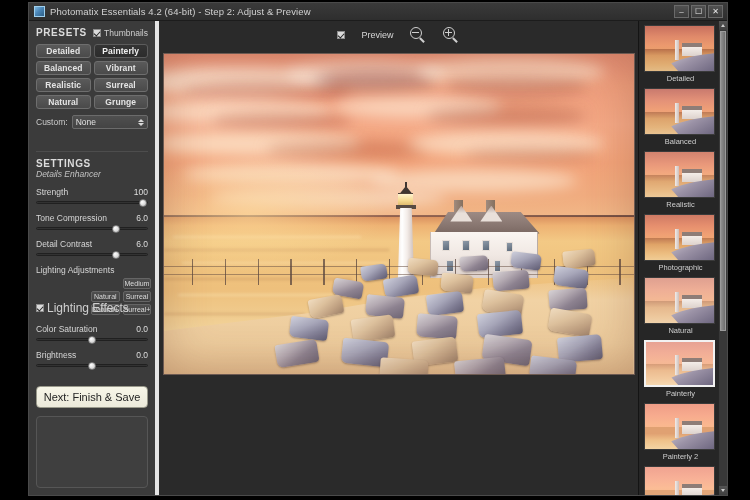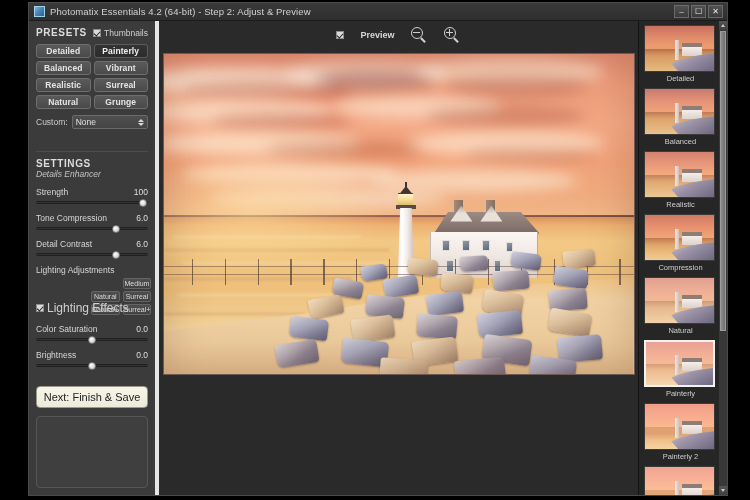--- a/index.html
+++ b/index.html
@@ -197,21 +197,21 @@
     background: #2a2a2a;
     display: flex; flex-direction: column;
     border-right: 1px solid #141414;
   }
   .toolbar {
     height: 28px; flex: 0 0 28px;
     display: flex; align-items: center; justify-content: center;
     gap: 16px;
     background: #2a2a2a;
   }
-  .tb-chk { display: flex; align-items: center; gap: 16px; font-weight: bold; }
+  .tb-chk { display: flex; align-items: center; gap: 16px; }
   .tb-chk .chk-label { font-size: 9px; color: #d7d7d7; }
   .mag {
     width: 17px; height: 17px; position: relative;
   }
   .mag .lens {
     position: absolute; left: 0; top: 0;
     width: 12px; height: 12px; border-radius: 50%;
     border: 1.4px solid #cfcfcf;
   }
   .mag .handle {
@@ -753,21 +753,21 @@
           </div>
 
           <div class="thumb-item">
             <div class="thumb-img">
               <div class="t-sky" style="background:linear-gradient(180deg,#cf7a64 0%,#e68f6e 24%,#f0a074 44%,#efa871 58%,#eebb83 72%,#f3d69f 100%)"></div>
               <div class="t-sea" style="background:linear-gradient(180deg,#c07a52 0%,#e0a468 30%,#ecbd80 70%,#f0cc95 100%)"></div>
               <div class="t-lh"></div>
                 <div class="t-house"></div>
                 <div class="t-rock"></div>
             </div>
-            <div class="thumb-cap">Compression</div>
+            <div class="thumb-cap">Photographic</div>
           </div>
 
           <div class="thumb-item">
             <div class="thumb-img">
               <div class="t-sky" style="background:linear-gradient(180deg,#dfa090 0%,#eeae96 26%,#f3b795 46%,#f2b88d 60%,#f0c49a 74%,#f3d6ae 100%)"></div>
               <div class="t-sea" style="background:linear-gradient(180deg,#cf9a78 0%,#e6b98e 30%,#edc79c 70%,#f0d2ab 100%)"></div>
               <div class="t-lh"></div>
                 <div class="t-house"></div>
                 <div class="t-rock"></div>
             </div>

